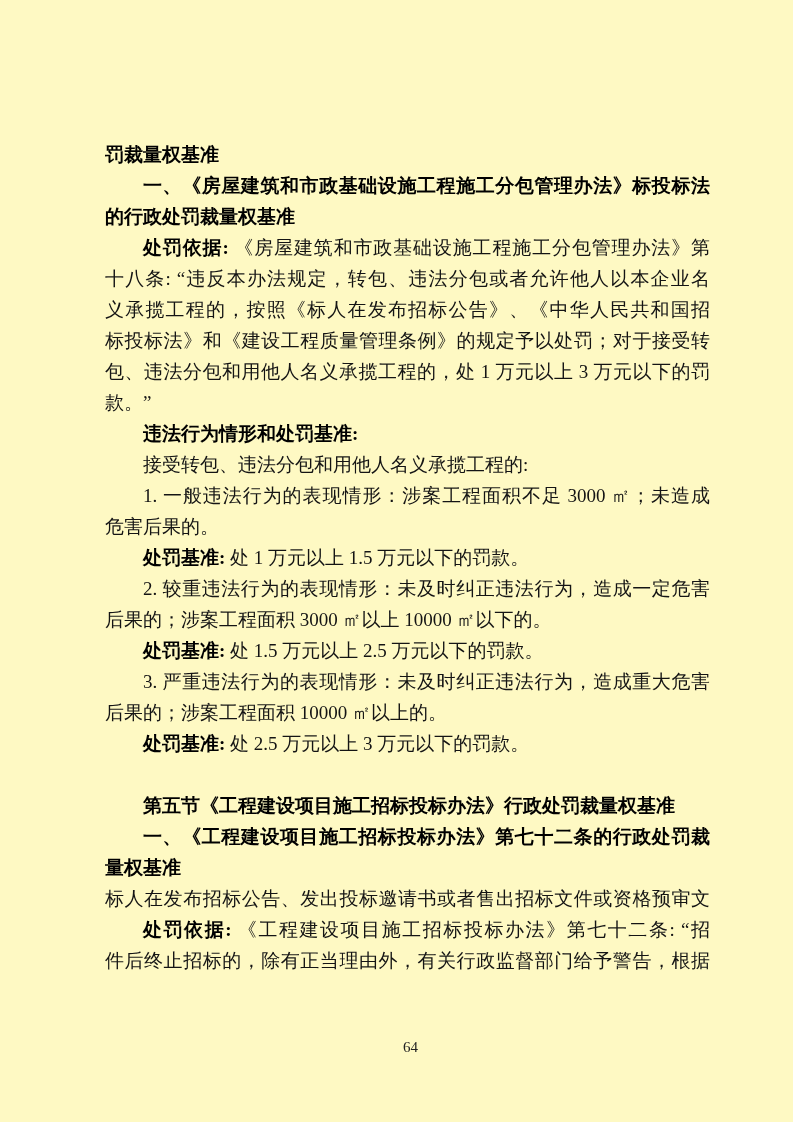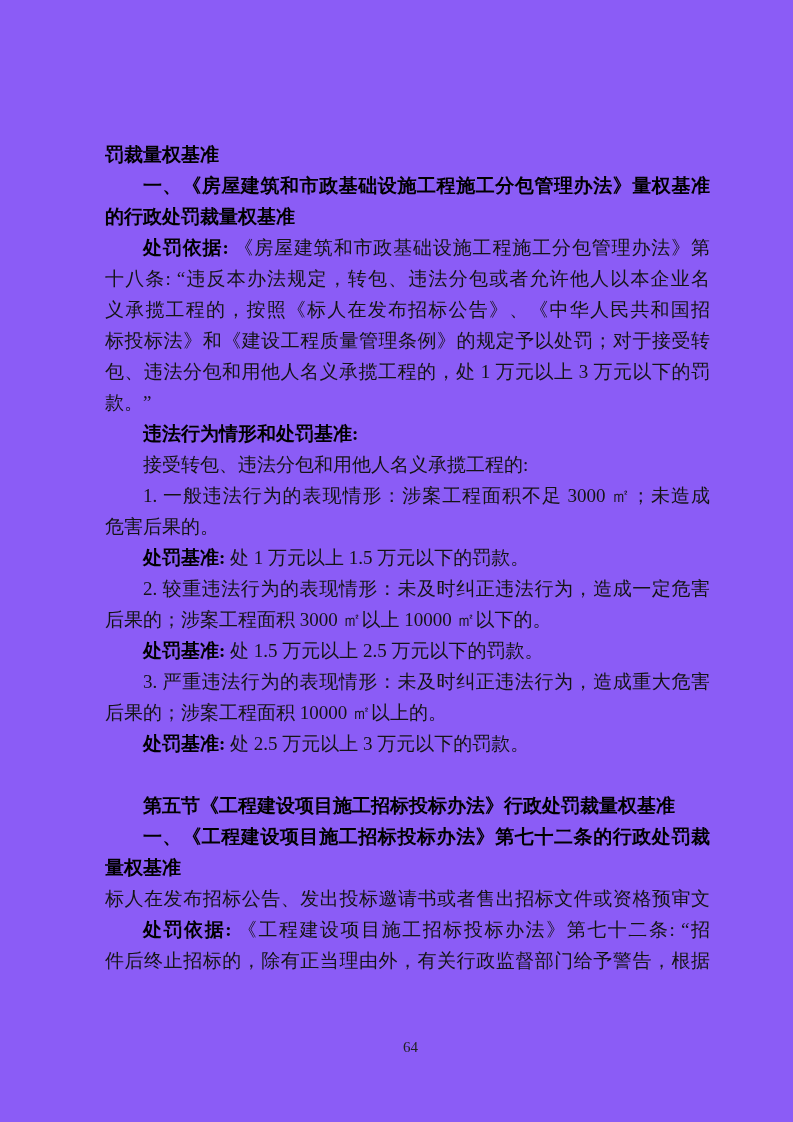--- a/index.html
+++ b/index.html
@@ -1,20 +1,20 @@
 <!DOCTYPE html>
 <html><head>
 <meta charset="utf-8">
 <style>
   html, body { margin: 0; padding: 0; background: #ffffff; }
   .doc-page {
     position: relative;
     width: 793px;
     height: 1122px;
-    background: #8b5cf6;
+    background: #fef9c3;
     font-family: "Liberation Serif", "DejaVu Serif", serif;
     color: #141414;
     overflow: hidden;
   }
   .text-block {
     position: absolute;
     left: 105px;
     top: 139px;
     width: 605px;
   }
@@ -45,21 +45,21 @@
     color: #222;
   }
 </style>
 </head>
 <body>
 
 <div class="doc-page">
   <div class="text-block">
 
     <div class="ln b"><span>罚裁量权基准</span></div>
-    <div class="ln b i f"><span>一、《房屋建筑和市政基础设施工程施工分包管理办法》量权基准</span></div>
+    <div class="ln b i f"><span>一、《房屋建筑和市政基础设施工程施工分包管理办法》标投标法</span></div>
     <div class="ln b"><span>的行政处罚裁量权基准</span></div>
 
     <div class="ln i f"><span class="lbl">处罚依据:</span><span> 《房屋建筑和市政基础设施工程施工分包管理办法》第</span></div>
     <div class="ln f"><span>十八条: “违反本办法规定，转包、违法分包或者允许他人以本企业名</span></div>
     <div class="ln f"><span>义承揽工程的，按照《标人在发布招标公告》、《中华人民共和国招</span></div>
     <div class="ln f"><span>标投标法》和《建设工程质量管理条例》的规定予以处罚；对于接受转</span></div>
     <div class="ln f"><span>包、违法分包和用他人名义承揽工程的，处 1 万元以上 3 万元以下的罚</span></div>
     <div class="ln"><span>款。”</span></div>
 
     <div class="ln b i"><span>违法行为情形和处罚基准:</span></div>

